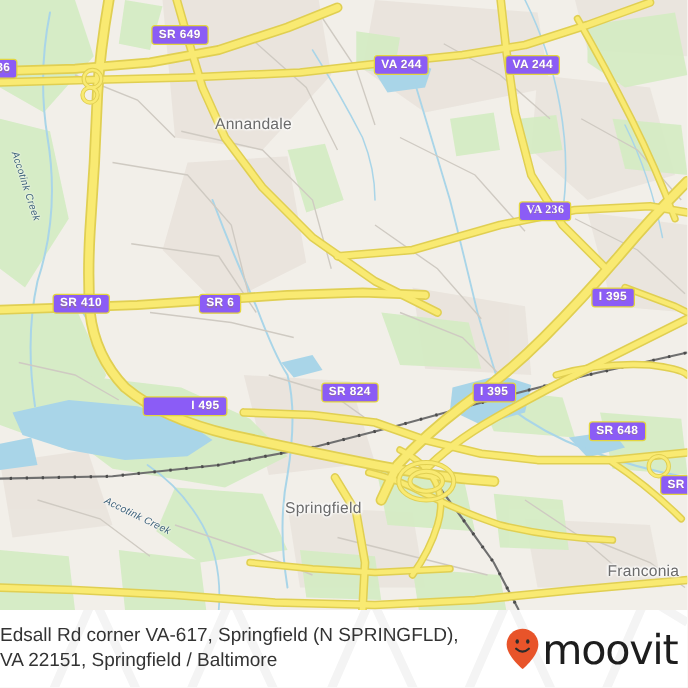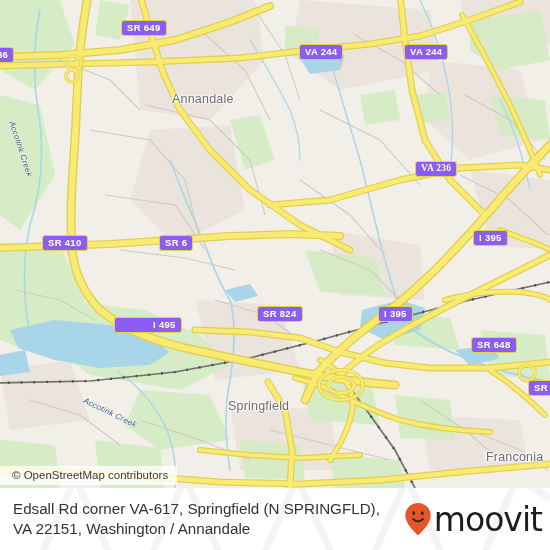--- a/index.html
+++ b/index.html
@@ -79,21 +79,21 @@
     background:#ffffff;overflow:hidden;
   }
   .footer-wm{
     position:absolute;left:0;top:0;width:550px;height:62px;opacity:1;
   }
   .footer-row{
     position:absolute;left:0;top:0;width:550px;height:62px;
     display:flex;align-items:center;
   }
   .footer-text{
-    padding-left:13px;width:392px;box-sizing:border-box;
+    width:392px;box-sizing:border-box;
     color:#333333;font-size:15.2px;line-height:20px;
   }
   .logo{
     position:absolute;right:8px;top:14px;
     display:flex;align-items:center;justify-content:center;
   }
   .logo-mark{width:28px;height:34px;margin-right:2px;}
   .logo-word{
     color:#1d1d1d;font-size:33px;line-height:33px;
     letter-spacing:-1px;font-weight:normal;
@@ -305,38 +305,37 @@
     <div class="shield" style="left:42px;top:235px;">SR 410</div>
     <div class="shield" style="left:159px;top:235px;">SR 6</div>
     <div class="shield" style="left:473px;top:230px;">I 395</div>
     <div class="shield" style="left:257px;top:306px;">SR 824</div>
     <div class="shield" style="left:378px;top:306px;">I 395</div>
     <div class="shield" style="left:471px;top:296px;margin-top:41px;">SR 648</div>
     <div class="shield" style="left:114px;top:317px;padding-left:38px;">I 495</div>
     <div class="shield" style="left:528px;top:380px;">SR</div>
     <div class="shield" style="left:263px;top:478px;margin-top:48px;">SR 644</div>
 
-    <div class="attrib">© OpenStreetMap contributors</div>
 
   </div>
 
   <div class="footer">
     <svg class="footer-wm" viewBox="0 0 550 62">
       <g stroke="#f4f4f4" stroke-width="7" fill="none">
         <path d="M40 70 L75 -10 L112 70"></path>
         <path d="M150 70 L185 -10 L222 70"></path>
         <path d="M262 70 L297 -10 L334 70"></path>
         <path d="M372 70 L407 -10 L444 70"></path>
         <path d="M482 70 L517 -10 L550 10"></path>
       </g>
     </svg>
     <div class="footer-row">
       <div class="footer-text">
         <span>Edsall Rd corner VA-617, Springfield (N SPRINGFLD),</span><br>
-        <span>VA 22151, Washington / Annandale</span>
+        <span>VA 22151, Springfield / Baltimore</span>
       </div>
     </div>
     <div class="logo">
       <svg class="logo-mark" viewBox="0 0 30 37">
         <path d="M15 1 C7.3 1 1.2 7.1 1.2 14.7 C1.2 23.4 11.2 33 15 36.2 C18.8 33 28.8 23.4 28.8 14.7 C28.8 7.1 22.7 1 15 1 Z" fill="#e8542a"></path>
         <ellipse cx="10.4" cy="12.2" rx="1.5" ry="2" fill="#2b2b2b"></ellipse>
         <ellipse cx="19.6" cy="12.2" rx="1.5" ry="2" fill="#2b2b2b"></ellipse>
         <path d="M9.5 18.5 Q15 23.5 20.5 18.5" fill="none" stroke="#2b2b2b" stroke-width="2" stroke-linecap="round"></path>
       </svg>
       <span class="logo-word">moovit</span>

